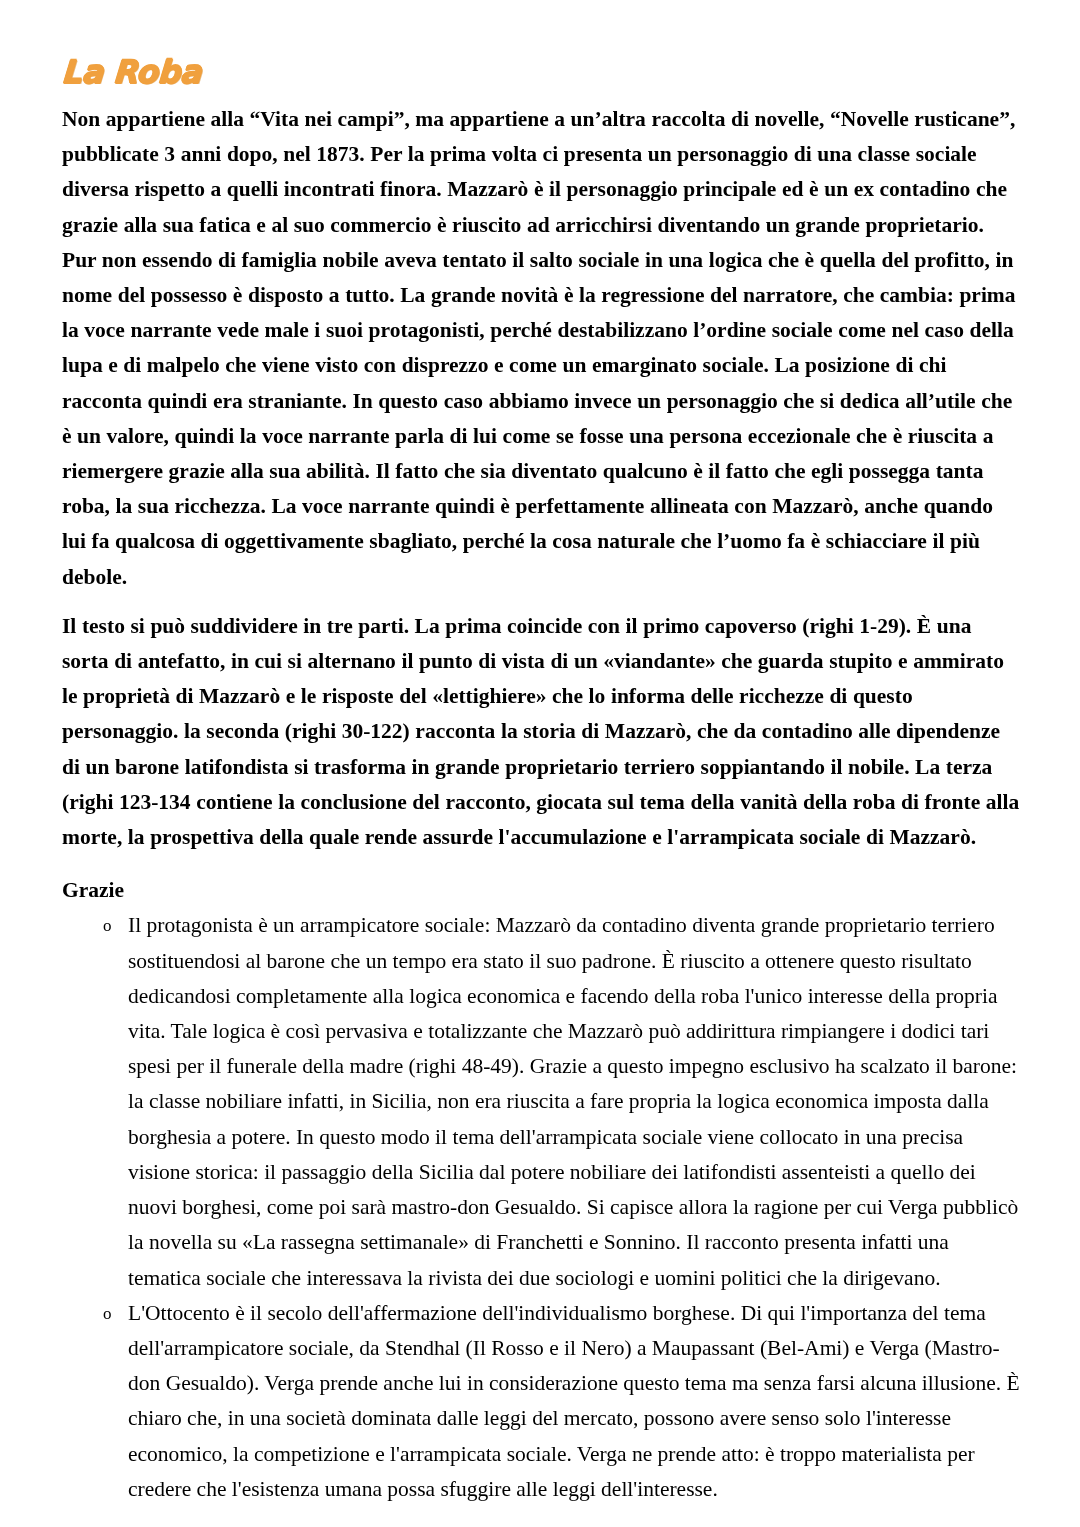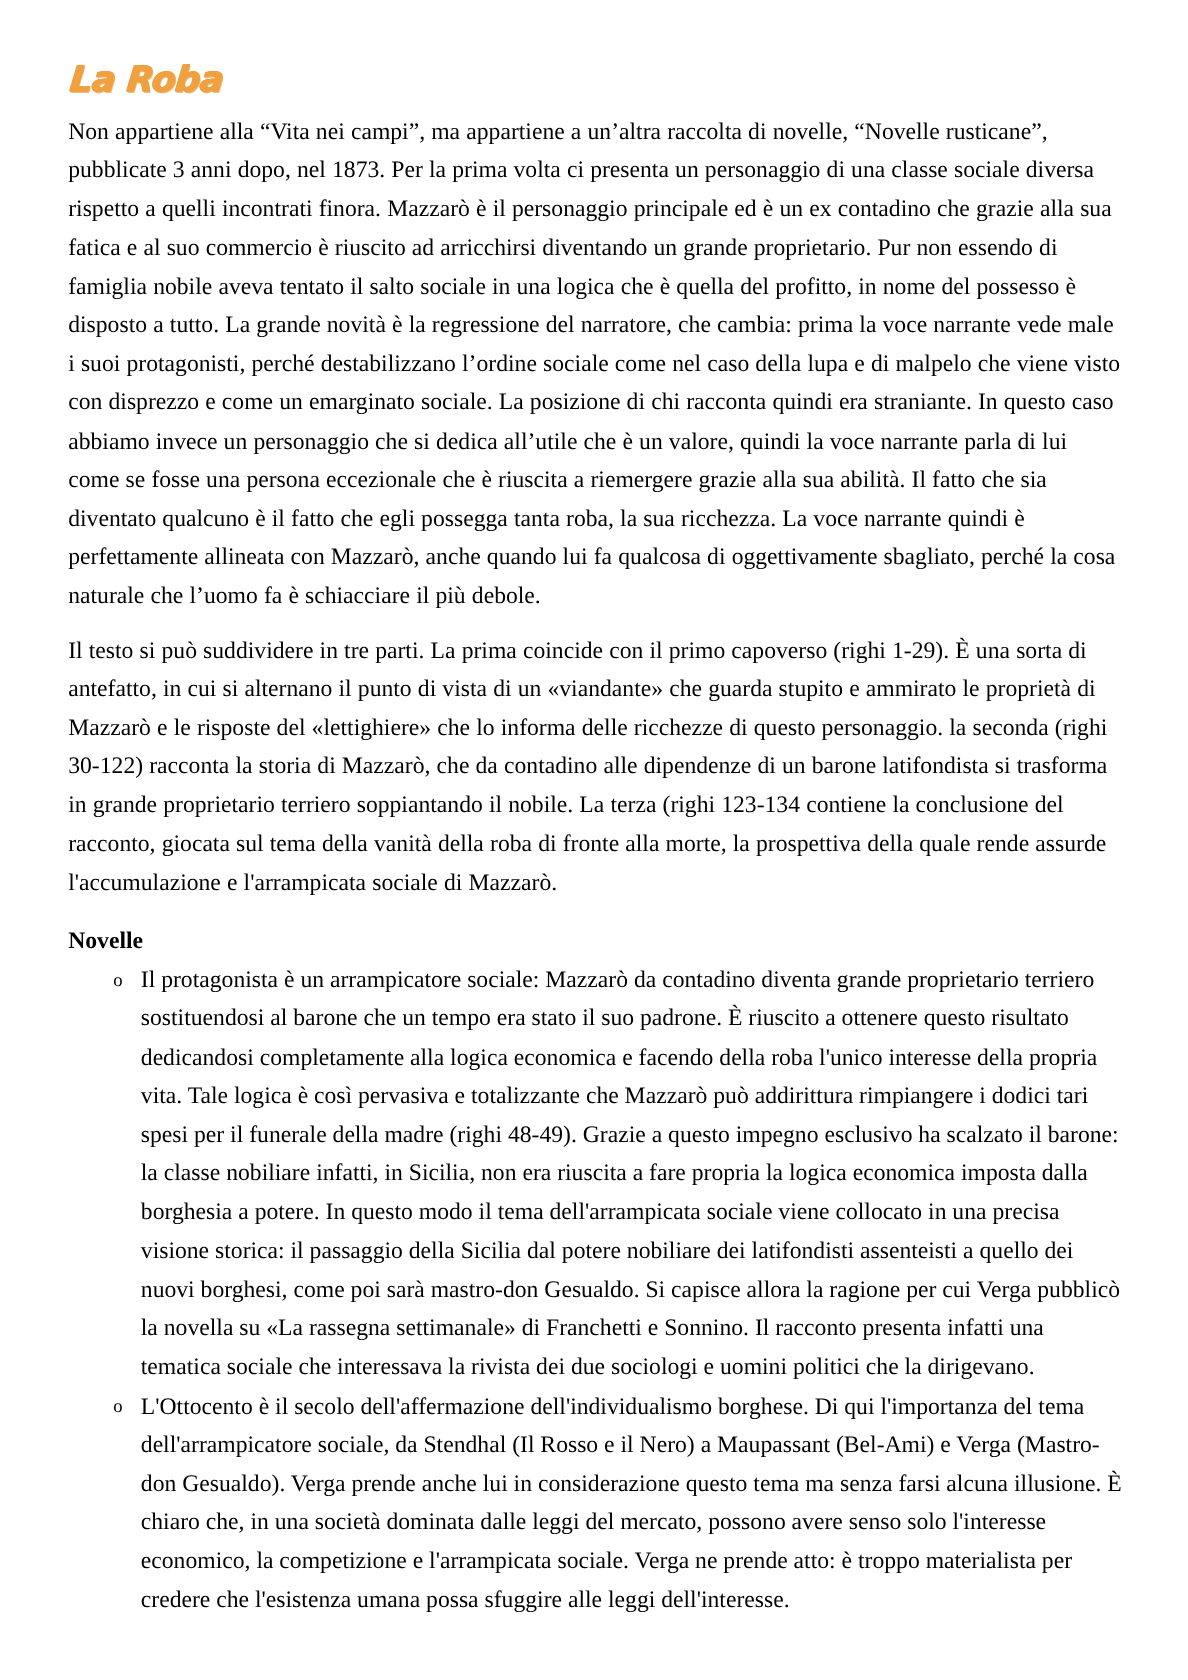--- a/index.html
+++ b/index.html
@@ -53,20 +53,21 @@
   }
 
   
   .para {
     font-size: 21.5px;
     line-height: 35.2px;
     text-align: left;
     margin: 0 0 14px 0;
     padding: 0;
     word-spacing: 0.2px;
+    font-weight: bold;
   }
 
   
   .section-heading {
     font-size: 21.5px;
     line-height: 35.2px;
     font-weight: bold;
     margin: 18px 0 0 0;
     padding: 0;
   }
@@ -102,21 +103,21 @@
 
 <div class="page">
   <div class="content">
 
     <h1 class="doc-title">La Roba</h1>
 
     <p class="para">Non appartiene alla “Vita nei campi”, ma appartiene a un’altra raccolta di novelle, “Novelle rusticane”, pubblicate 3 anni dopo, nel 1873. Per la prima volta ci presenta un personaggio di una classe sociale diversa rispetto a quelli incontrati finora. Mazzarò è il personaggio principale ed è un ex contadino che grazie alla sua fatica e al suo commercio è riuscito ad arricchirsi diventando un grande proprietario. Pur non essendo di famiglia nobile aveva tentato il salto sociale in una logica che è quella del profitto, in nome del possesso è disposto a tutto. La grande novità è la regressione del narratore, che cambia: prima la voce narrante vede male i suoi protagonisti, perché destabilizzano l’ordine sociale come nel caso della lupa e di malpelo che viene visto con disprezzo e come un emarginato sociale. La posizione di chi racconta quindi era straniante. In questo caso abbiamo invece un personaggio che si dedica all’utile che è un valore, quindi la voce narrante parla di lui come se fosse una persona eccezionale che è riuscita a riemergere grazie alla sua abilità. Il fatto che sia diventato qualcuno è il fatto che egli possegga tanta roba, la sua ricchezza. La voce narrante quindi è perfettamente allineata con Mazzarò, anche quando lui fa qualcosa di oggettivamente sbagliato, perché la cosa naturale che l’uomo fa è schiacciare il più debole.</p>
 
     <p class="para">Il testo si può suddividere in tre parti. La prima coincide con il primo capoverso (righi 1-29). È una sorta di antefatto, in cui si alternano il punto di vista di un «viandante» che guarda stupito e ammirato le proprietà di Mazzarò e le risposte del «lettighiere» che lo informa delle ricchezze di questo personaggio. la seconda (righi 30-122) racconta la storia di Mazzarò, che da contadino alle dipendenze di un barone latifondista si trasforma in grande proprietario terriero soppiantando il nobile. La terza (righi 123-134 contiene la conclusione del racconto, giocata sul tema della vanità della roba di fronte alla morte, la prospettiva della quale rende assurde l'accumulazione e l'arrampicata sociale di Mazzarò.</p>
 
-    <div class="section-heading">Novelle</div>
+    <div class="section-heading">Grazie</div>
 
     <ul class="bullet-list">
       <li class="bullet-item">
         <span class="bullet-marker">o</span>
         <span class="bullet-text">Il protagonista è un arrampicatore sociale: Mazzarò da contadino diventa grande proprietario terriero sostituendosi al barone che un tempo era stato il suo padrone. È riuscito a ottenere questo risultato dedicandosi completamente alla logica economica e facendo della roba l'unico interesse della propria vita. Tale logica è così pervasiva e totalizzante che Mazzarò può addirittura rimpiangere i dodici tari spesi per il funerale della madre (righi 48-49). Grazie a questo impegno esclusivo ha scalzato il barone: la classe nobiliare infatti, in Sicilia, non era riuscita a fare propria la logica economica imposta dalla borghesia a potere. In questo modo il tema dell'arrampicata sociale viene collocato in una precisa visione storica: il passaggio della Sicilia dal potere nobiliare dei latifondisti assenteisti a quello dei nuovi borghesi, come poi sarà mastro-don Gesualdo. Si capisce allora la ragione per cui Verga pubblicò la novella su «La rassegna settimanale» di Franchetti e Sonnino. Il racconto presenta infatti una tematica sociale che interessava la rivista dei due sociologi e uomini politici che la dirigevano.</span>
       </li>
       <li class="bullet-item">
         <span class="bullet-marker">o</span>
         <span class="bullet-text">L'Ottocento è il secolo dell'affermazione dell'individualismo borghese. Di qui l'importanza del tema dell'arrampicatore sociale, da Stendhal (Il Rosso e il Nero) a Maupassant (Bel-Ami) e Verga (Mastro-don Gesualdo). Verga prende anche lui in considerazione questo tema ma senza farsi alcuna illusione. È chiaro che, in una società dominata dalle leggi del mercato, possono avere senso solo l'interesse economico, la competizione e l'arrampicata sociale. Verga ne prende atto: è troppo materialista per credere che l'esistenza umana possa sfuggire alle leggi dell'interesse.</span>
       </li>

